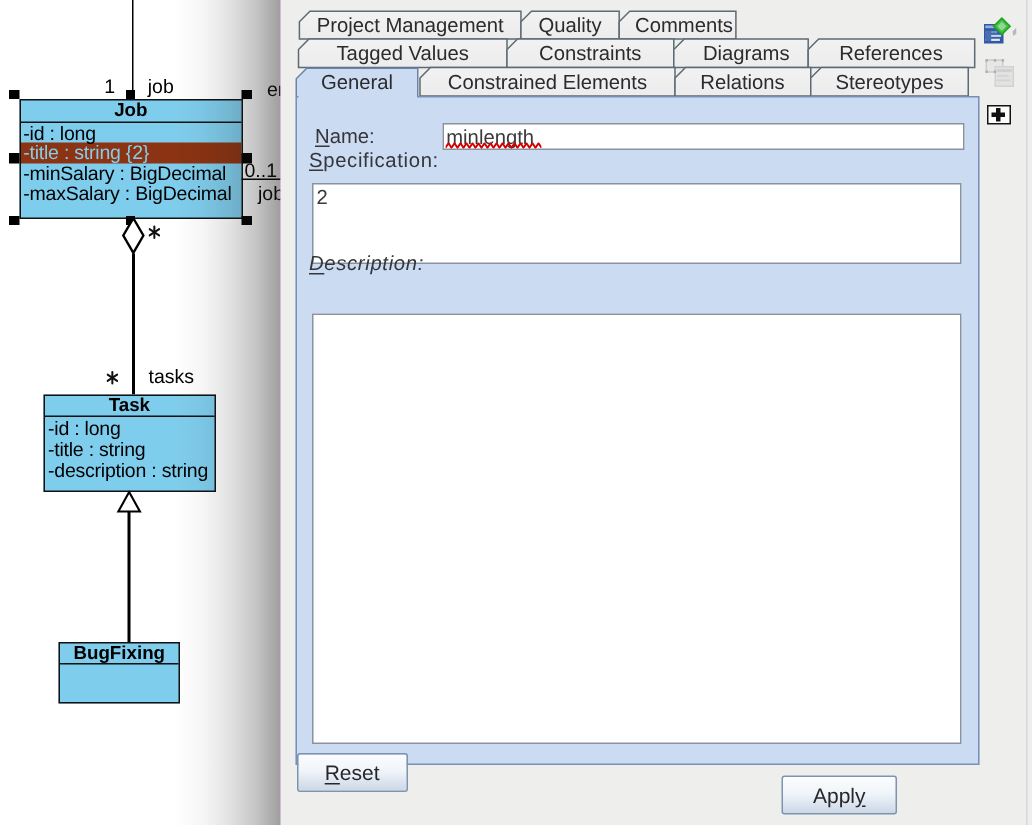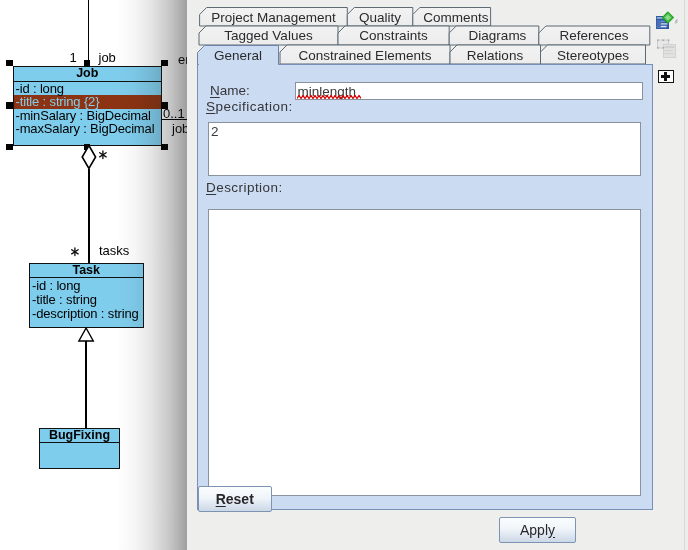--- a/index.html
+++ b/index.html
@@ -149,25 +149,25 @@
 
   <div id="panel" class="abs"></div>
   <div class="abs" style="left:198.5px;top:63.5px;width:79px;height:2.5px;background:#cbdcf2;"></div>
   <div class="flabel" style="left:210px;top:83px;"><u>N</u>ame:</div>
   <div class="tfield" style="left:294.5px;top:81.5px;width:348px;height:18.5px;line-height:17px;padding-left:2px;">minlength</div>
   <svg class="abs" style="left:297px;top:95px;" width="64" height="4" viewBox="0 0 64 4">
     <path d="M0 3.5 L2 0.5 L4 3.5 L6 0.5 L8 3.5 L10 0.5 L12 3.5 L14 0.5 L16 3.5 L18 0.5 L20 3.5 L22 0.5 L24 3.5 L26 0.5 L28 3.5 L30 0.5 L32 3.5 L34 0.5 L36 3.5 L38 0.5 L40 3.5 L42 0.5 L44 3.5 L46 0.5 L48 3.5 L50 0.5 L52 3.5 L54 0.5 L56 3.5 L58 0.5 L60 3.5 L62 0.5 L64 3.5" fill="none" stroke="#d40000" stroke-width="1.3"></path>
   </svg>
   <div class="flabel" style="left:206px;top:99px;letter-spacing:.45px;"><u>S</u>pecification:</div>
   <div class="tfield" style="left:208px;top:121.5px;width:433px;height:54px;padding:1px 2px;line-height:15px;">2</div>
-  <div class="flabel" style="left:206px;top:180px;letter-spacing:.45px;"><u>D</u>escription:</div>
+  <div class="flabel" style="left:206px;top:168px;letter-spacing:.45px;font-style:italic;"><u>D</u>escription:</div>
   <div class="tfield" style="left:208px;top:208.5px;width:433px;height:287px;"></div>
 
-  <div class="btn" style="left:197.5px;top:486px;width:74.5px;font-weight:bold;"><u>R</u>eset</div>
-  <div class="btn" style="left:499px;top:516.5px;width:77px;">Appl<u>y</u></div>
+  <div class="btn" style="left:197.5px;top:502px;width:74.5px;"><u>R</u>eset</div>
+  <div class="btn" style="left:521px;top:516.5px;width:77px;">Appl<u>y</u></div>
 
   <svg class="abs" style="left:654px;top:8px;" width="26" height="24" viewBox="0 0 26 24">
     <rect x="2" y="8" width="13" height="13" fill="#3058a4"></rect>
     <rect x="2.8" y="9" width="11.4" height="1.8" fill="#93b0d8"></rect>
     <rect x="2.8" y="12.6" width="8" height="1.6" fill="#6e90c6"></rect>
     <rect x="6" y="15.2" width="7.4" height="1.4" fill="#c8d8ec"></rect>
     <rect x="2.8" y="17.8" width="9.8" height="1.5" fill="#dde7f3"></rect>
     <rect x="2.8" y="12.6" width="4" height="6.8" fill="#4a6db4"></rect>
     <g transform="translate(-1.6 0) rotate(45 15.5 9.5)">
       <rect x="11.1" y="5.1" width="8.8" height="8.8" fill="#1ea51e"></rect>

